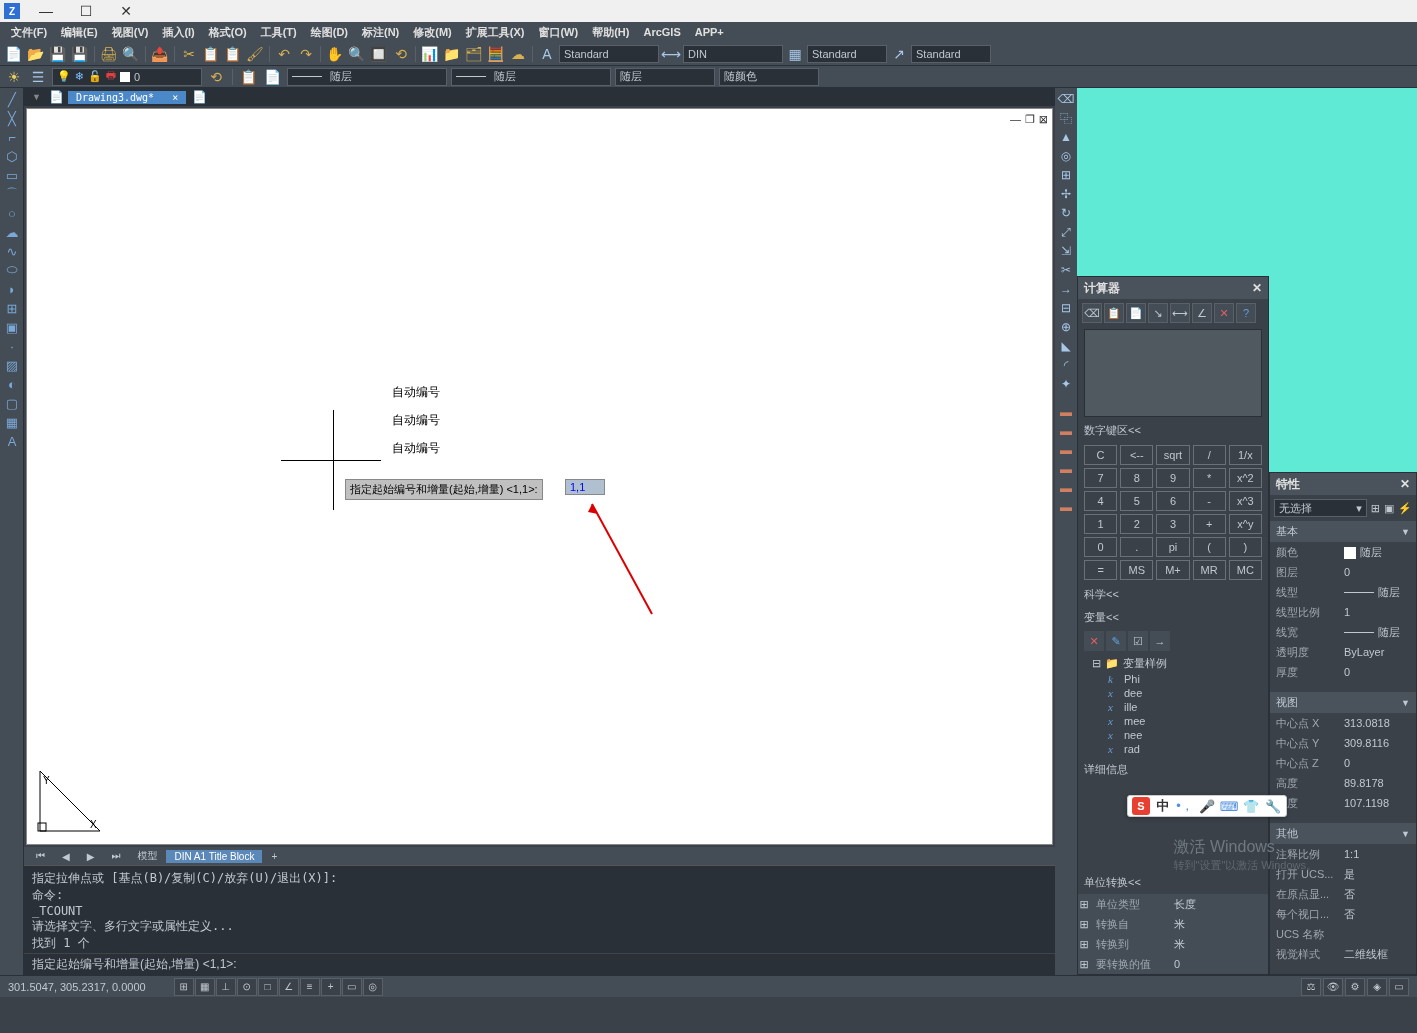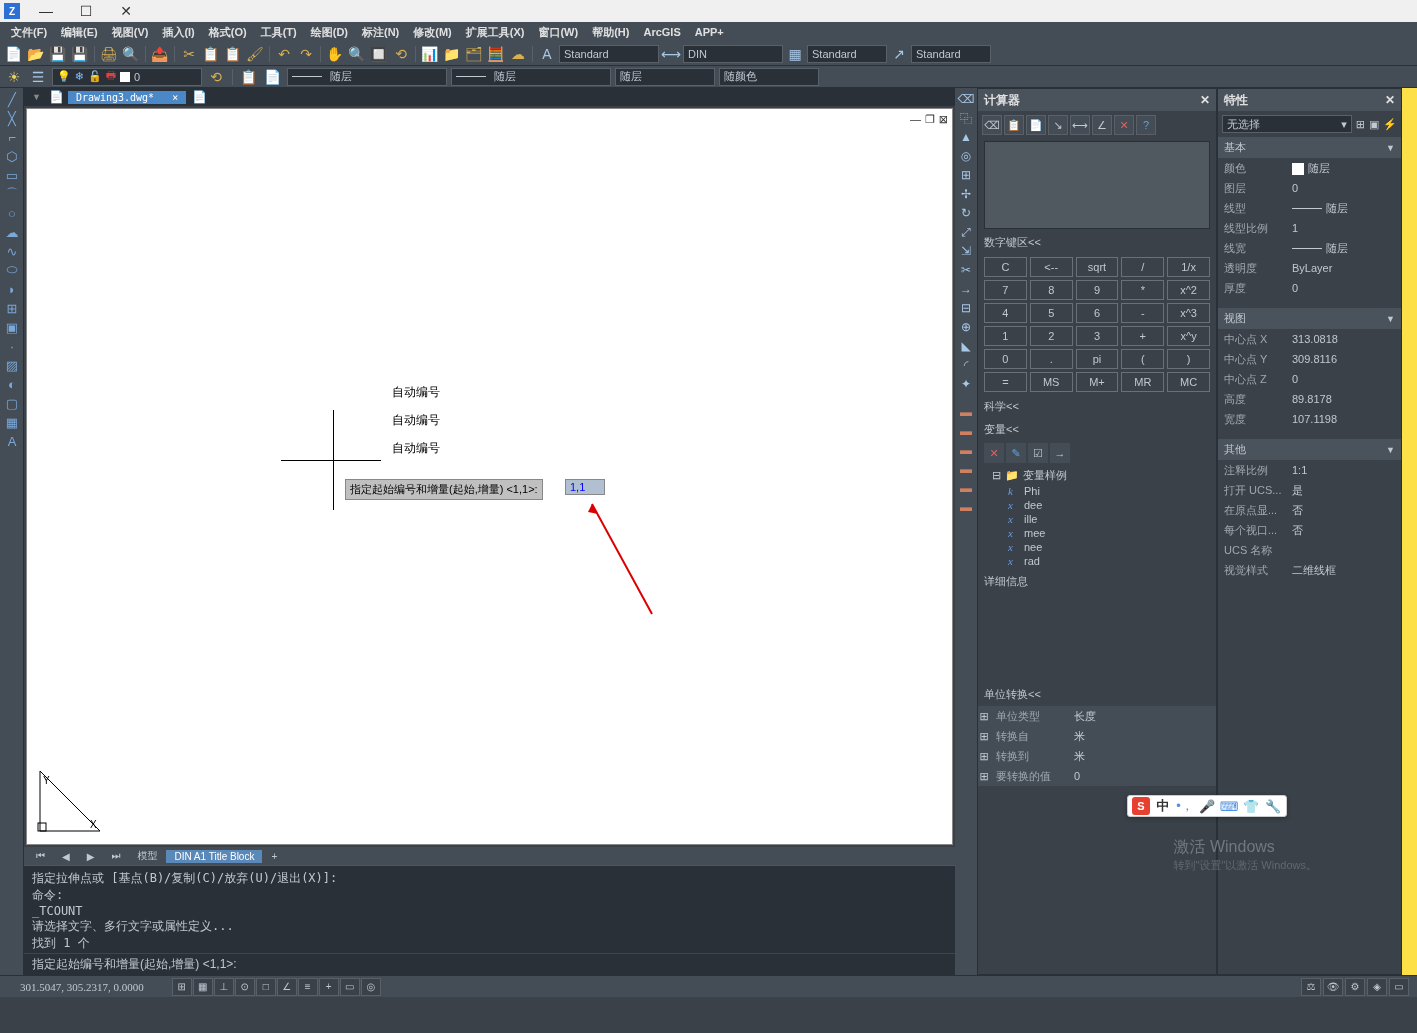--- a/index.html
+++ b/index.html
@@ -56,24 +56,24 @@
 .prop-panel { width: 185px; }
 .prop-toolbar { display: flex; align-items: center; padding: 4px; gap: 4px; background: #3a4149; }
 .prop-select { flex: 1; background: #2a3038; border: 1px solid #5a6068; height: 18px; padding: 0 4px; display: flex; align-items: center; font-size: 11px; }
 .prop-section-hdr { background: #4a525b; padding: 3px 6px; font-size: 11px; display: flex; align-items: center; cursor: pointer; }
 .prop-section-hdr .arrow { margin-left: auto; font-size: 9px; }
 .prop-row { display: flex; padding: 2px 0; font-size: 11px; min-height: 20px; align-items: center; }
 .prop-label { width: 70px; padding-left: 6px; color: #a0a8b0; overflow: hidden; white-space: nowrap; }
 .prop-value { flex: 1; color: #c0c8d0; padding-left: 4px; }
 .prop-swatch { width: 12px; height: 12px; background: #fff; display: inline-block; margin-right: 4px; vertical-align: middle; }
 .statusbar { height: 22px; background: #444c55; display: flex; align-items: center; padding: 0 8px; font-size: 11px; gap: 8px; border-top: 1px solid #2a3038; }
-.status-coords { font-family: Liberation Serif, serif; margin-left: 12px; }
+.status-coords { font-family: Liberation Sans, sans-serif; }
 .status-btns { display: flex; gap: 1px; margin-left: 20px; }
 .status-btn { width: 20px; height: 18px; border: 1px solid #5a6068; display: flex; align-items: center; justify-content: center; background: #3a4149; cursor: pointer; font-size: 10px; }
-.right-panels { width: 440px; display: flex; background: #fde047; }
+.right-panels { width: 340px; display: flex; background: #5eead4; align-items: flex-end; }
 .ime-bar { position: absolute; right: 130px; top: 795px; background: #fff; border: 1px solid #ccc; border-radius: 3px; display: flex; align-items: center; height: 22px; padding: 0 4px; gap: 4px; color: #333; box-shadow: 0 1px 4px rgba(0,0,0,0.3); }
 .ime-icon { width: 18px; height: 18px; display: flex; align-items: center; justify-content: center; font-size: 13px; }
 .watermark { position: absolute; right: 100px; bottom: 160px; color: #707880; font-size: 16px; text-align: left; }
 .watermark-sub { font-size: 11px; color: #606870; }
 .line-sample { display: inline-block; width: 30px; height: 1px; background: #c0c8d0; vertical-align: middle; margin-right: 4px; }
 </style>
 </head>
 <body>
 
 <div class="titlebar">

